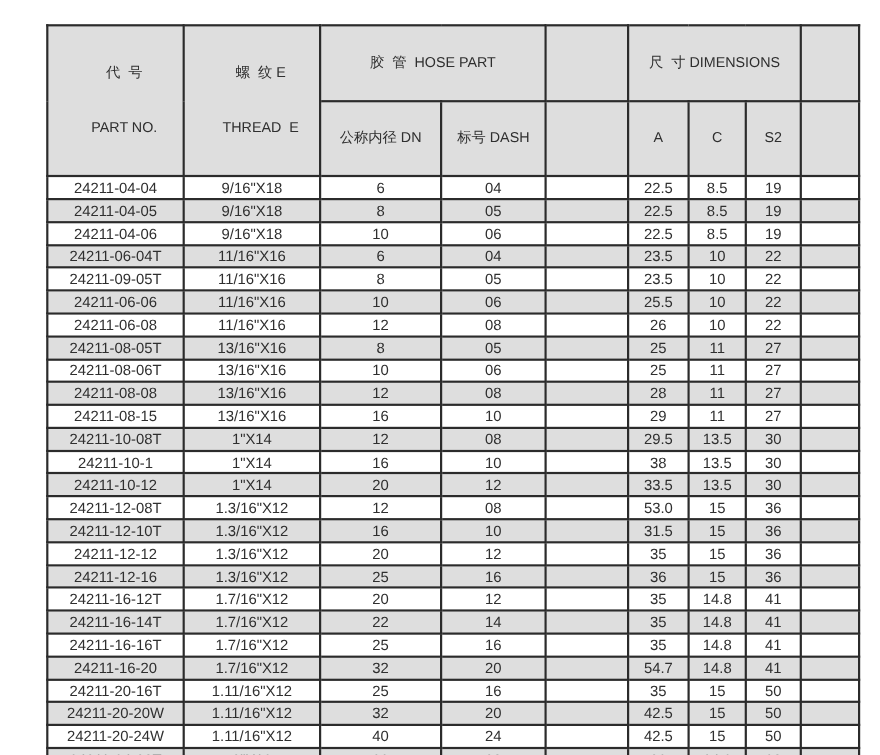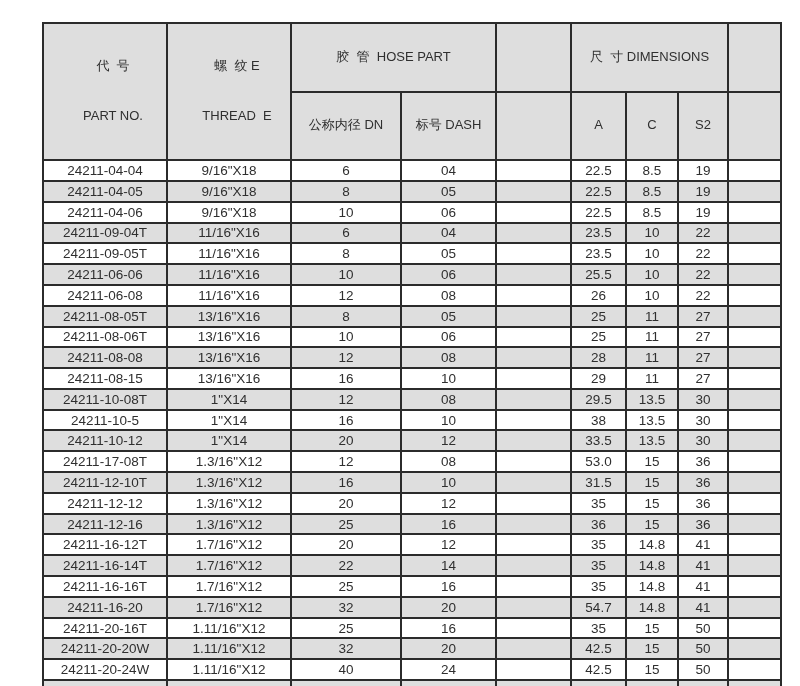--- a/index.html
+++ b/index.html
@@ -118,21 +118,21 @@
     <td>9/16"X18</td>
     <td>10</td>
     <td>06</td>
     <td></td>
     <td>22.5</td>
     <td>8.5</td>
     <td>19</td>
     <td></td>
   </tr>
         <tr class="alt">
-    <td>24211-09-04T</td>
+    <td>24211-06-04T</td>
     <td>11/16"X16</td>
     <td>6</td>
     <td>04</td>
     <td></td>
     <td>23.5</td>
     <td>10</td>
     <td>22</td>
     <td></td>
   </tr>
         <tr>
@@ -217,21 +217,21 @@
     <td>1"X14</td>
     <td>12</td>
     <td>08</td>
     <td></td>
     <td>29.5</td>
     <td>13.5</td>
     <td>30</td>
     <td></td>
   </tr>
         <tr>
-    <td>24211-10-5</td>
+    <td>24211-10-1</td>
     <td>1"X14</td>
     <td>16</td>
     <td>10</td>
     <td></td>
     <td>38</td>
     <td>13.5</td>
     <td>30</td>
     <td></td>
   </tr>
         <tr class="alt">
@@ -239,21 +239,21 @@
     <td>1"X14</td>
     <td>20</td>
     <td>12</td>
     <td></td>
     <td>33.5</td>
     <td>13.5</td>
     <td>30</td>
     <td></td>
   </tr>
         <tr>
-    <td>24211-17-08T</td>
+    <td>24211-12-08T</td>
     <td>1.3/16"X12</td>
     <td>12</td>
     <td>08</td>
     <td></td>
     <td>53.0</td>
     <td>15</td>
     <td>36</td>
     <td></td>
   </tr>
         <tr class="alt">

